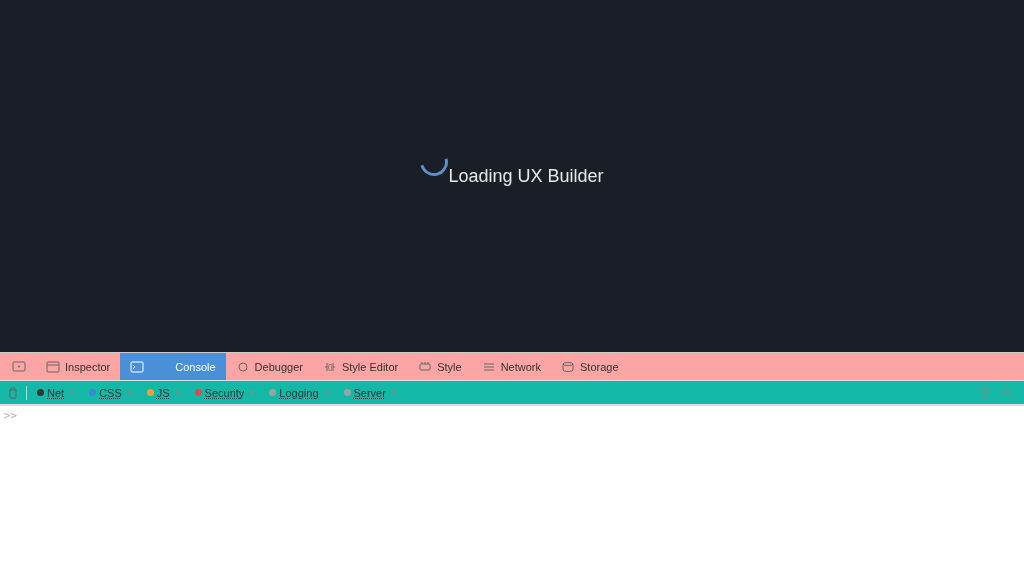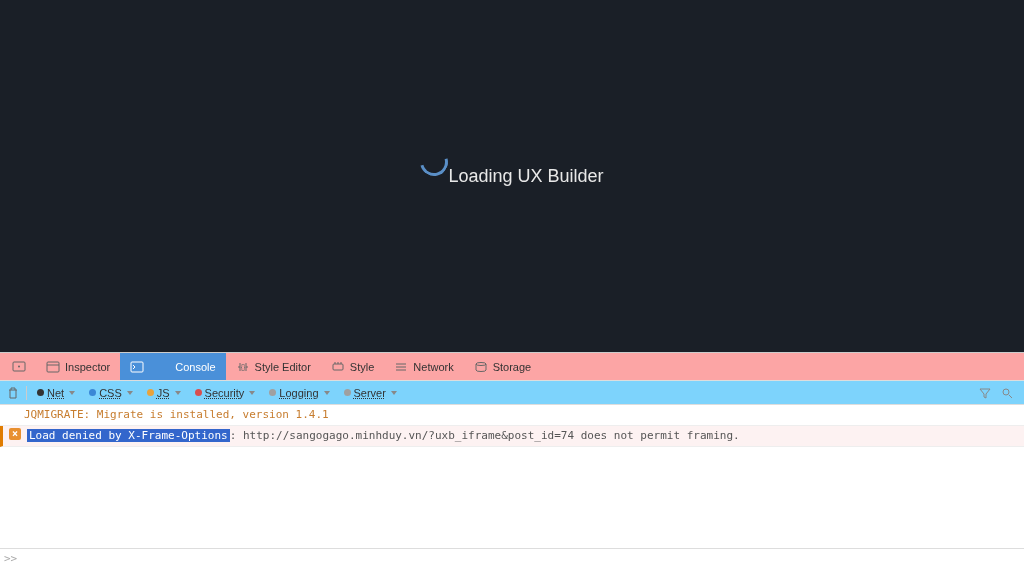--- a/index.html
+++ b/index.html
@@ -71,21 +71,21 @@
   width: 14px;
   height: 12px;
   display: inline-flex;
   align-items: center;
   justify-content: center;
 }
 .dt-toolbar {
   height: 24px;
   display: flex;
   align-items: center;
-  background: #7dd3fc;
+  background: #14b8a6;
   border-bottom: 1px solid #ddd;
   padding: 0 4px;
   gap: 2px;
 }
 .dt-tb-icon {
   width: 18px;
   height: 18px;
   display: inline-flex;
   align-items: center;
   justify-content: center;
@@ -213,20 +213,28 @@
         <svg width="14" height="12" viewBox="0 0 14 12">
             <rect x="1" y="1" width="12" height="10" rx="1" fill="none" stroke="#fff" stroke-width="1"></rect>
             <path d="M3 4 L5 6 L3 8" fill="none" stroke="#fff" stroke-width="1"></path>
           </svg>
       </span>
       <span>Console</span>
     </div>
     <div class="dt-tab">
       <span class="dt-tab-icon">
         <svg width="14" height="12" viewBox="0 0 14 12">
+            <path d="M3 6 A4 4 0 0 1 11 6 A4 4 0 0 1 3 6" fill="none" stroke="#666" stroke-width="1"></path>
+          </svg>
+      </span>
+      <span>Debugger</span>
+    </div>
+    <div class="dt-tab">
+      <span class="dt-tab-icon">
+        <svg width="14" height="12" viewBox="0 0 14 12">
             <path d="M4 2 L4 10 M10 2 L10 10 M4 6 L2 6 M10 6 L12 6" fill="none" stroke="#666" stroke-width="1"></path>
             <text x="7" y="8" font-size="7" text-anchor="middle" fill="#666">{}</text>
           </svg>
       </span>
       <span>Style Editor</span>
     </div>
     <div class="dt-tab">
       <span class="dt-tab-icon">
         <svg width="14" height="12" viewBox="0 0 14 12">
             <rect x="2" y="3" width="10" height="6" rx="1" fill="none" stroke="#666" stroke-width="1"></rect>
@@ -305,25 +313,17 @@
       </span>
       <span class="dt-tb-icon">
         <svg width="12" height="12" viewBox="0 0 12 12">
             <circle cx="5" cy="5" r="3" fill="none" stroke="#888" stroke-width="1"></circle>
             <line x1="8" y1="8" x2="11" y2="11" stroke="#888" stroke-width="1"></line>
           </svg>
       </span>
     </div>
   </div>
 
-  <div class="dt-console">
-    <div class="dt-row info">
-      <span>JQMIGRATE: Migrate is installed, version 1.4.1</span>
-    </div>
-    <div class="dt-row error">
-      <span class="hl">Load denied by X-Frame-Options</span><span>: http://sangogago.minhduy.vn/?uxb_iframe&amp;post_id=74 does not permit framing.</span>
-    </div>
-  </div>
 
   <div class="dt-input-line">
     <span>&gt;&gt;</span>
   </div>
 </div>
 
 </body></html>

